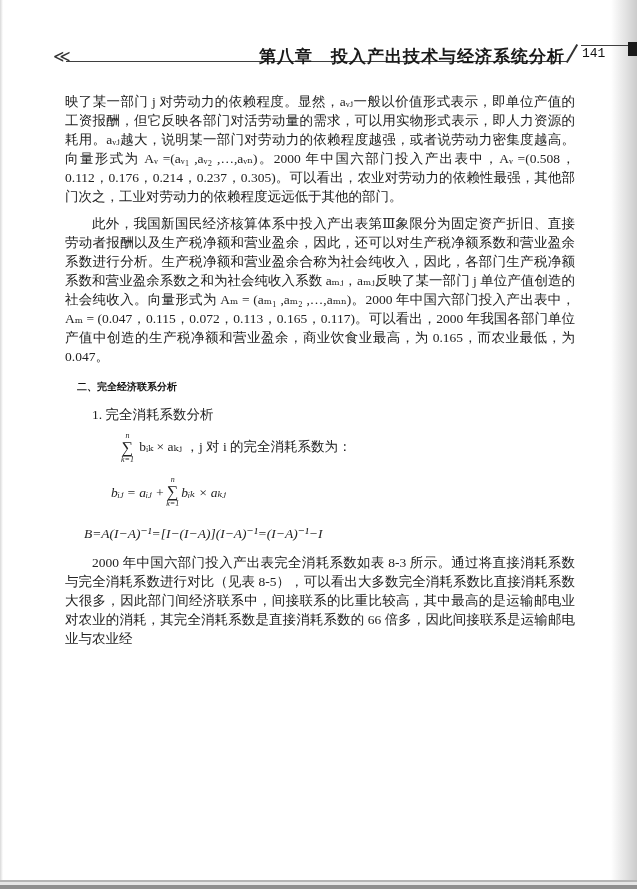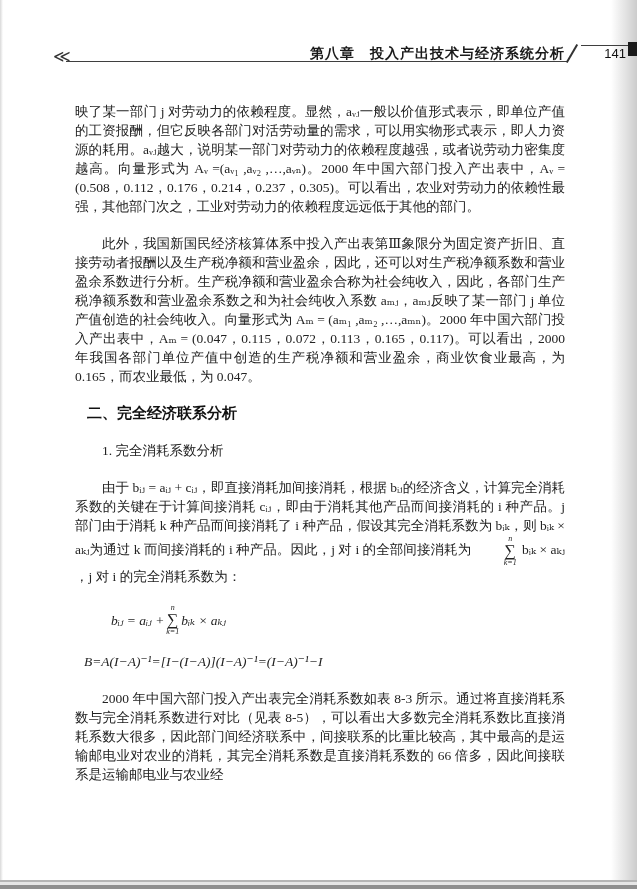--- a/index.html
+++ b/index.html
@@ -14,36 +14,36 @@
   
   .edge-left{position:absolute;top:0;left:0;width:3px;height:100%;
     background:linear-gradient(to right,#d9d9d9,rgba(255,255,255,0));}
   .edge-right{position:absolute;top:0;right:0;width:26px;height:100%;
     background:linear-gradient(to right,rgba(0,0,0,0),rgba(0,0,0,0.20));}
   .edge-bottom{position:absolute;bottom:0;left:0;width:100%;height:9px;
     background:linear-gradient(to bottom,#b5b5b5 0,#b5b5b5 2px,#e6e6e6 2px,#e6e6e6 5px,#8f8f8f 5px,#8f8f8f 9px);}
   
   .hdr-back{position:absolute;top:46px;left:53px;font-size:17px;color:#333;letter-spacing:-3px;}
   .hdr-rule{position:absolute;top:61px;left:66px;width:502px;height:1px;background:#3f3f3f;}
-  .hdr-title{position:absolute;top:45px;right:72px;font-size:14px;font-weight:bold;
+  .hdr-title{position:absolute;top:45px;right:72px;font-size:17px;font-weight:bold;
     white-space:nowrap;color:#1a1a1a;letter-spacing:1px;}
   .hdr-slash{position:absolute;top:43px;left:571px;width:2px;height:21px;background:#333;
     transform:rotate(30deg);}
   .hdr-rule-top{position:absolute;top:45px;left:581px;width:47px;height:1px;background:#3f3f3f;}
-  .hdr-pagenum{position:absolute;top:46px;left:582px;width:44px;text-align:right;
-    font-size:13px;color:#111;font-family:Liberation Sans, sans-serif;}
+  .hdr-pagenum{position:absolute;top:46px;left:582px;width:44px;text-align:left;
+    font-size:13px;color:#111;font-family:Liberation Mono, monospace;}
   .hdr-tab{position:absolute;top:42px;right:0;width:9px;height:14px;background:#1a1a1a;}
   
   .body-text{
     position:absolute;top:84px;left:57px;width:526px;
     font-size:13.5px;line-height:19px;text-align:justify;
   }
-  .body-text p{margin:18px;}
+  .body-text p{margin:8px;}
   .indent{text-indent:2em;}
-  .section-heading{font-size:15px;font-weight:bold;margin:11px 0 9px;text-indent:2em;color:#111;}
+  .section-heading{font-size:10px;font-weight:bold;margin:11px 0 9px;text-indent:2em;color:#111;}
   .sub-heading{text-indent:2em;}
   .sum{display:inline-flex;flex-direction:column;align-items:center;
     vertical-align:middle;line-height:1;margin:0 2px;}
   .sum .lim{font-size:8px;font-style:italic;line-height:1;}
   .sum .sigma{font-size:16px;line-height:1;font-style:normal;}
   .formula{margin:12px 0 9px;padding-left:4em;display:flex;align-items:center;
     font-style:italic;}
   .formula .part{white-space:nowrap;}
   .matrix-line{text-indent:1.5em;}
   .formula2{margin:16px 0 10px;padding-left:2em;font-style:italic;}
@@ -73,21 +73,21 @@
 
     <p class="indent">此外，我国新国民经济核算体系中投入产出表第Ⅲ象限分为固定资产折旧、直接劳动者报酬以及生产税净额和营业盈余，因此，还可以对生产税净额系数和营业盈余系数进行分析。生产税净额和营业盈余合称为社会纯收入，因此，各部门生产税净额系数和营业盈余系数之和为社会纯收入系数 aₘⱼ，aₘⱼ反映了某一部门 j 单位产值创造的社会纯收入。向量形式为 Aₘ = (aₘ₁ ,aₘ₂ ,…,aₘₙ)。2000 年中国六部门投入产出表中，Aₘ = (0.047，0.115，0.072，0.113，0.165，0.117)。可以看出，2000 年我国各部门单位产值中创造的生产税净额和营业盈余，商业饮食业最高，为 0.165，而农业最低，为 0.047。</p>
 
     <div class="section-heading">二、完全经济联系分析</div>
 
 
     <p class="sub-heading">1. 完全消耗系数分析</p>
 
 
     <p class="indent">
-      <span>由于 bᵢⱼ = aᵢⱼ + cᵢⱼ，即直接消耗加间接消耗，根据 bᵢⱼ的经济含义，计算完全消耗系数的关键在于计算间接消耗 cᵢⱼ，即由于消耗其他产品而间接消耗的 i 种产品。j 部门由于消耗 k 种产品而间接消耗了 i 种产品，假设其完全消耗系数为 bᵢₖ，则 bᵢₖ × aₖⱼ为通过 k 而间接消耗的 i 种产品。因此，j 对 i 的全部间接消耗为 </span><span class="sum">
+      <span class="sum">
           <span class="lim">n</span>
           <span class="sigma">∑</span>
           <span class="lim">k=1</span>
         </span><span> bᵢₖ × aₖⱼ ，j 对 i 的完全消耗系数为：</span>
     </p>
 
     <div class="formula">
       <span class="part">bᵢⱼ = aᵢⱼ +</span>
       <span class="sum">
           <span class="lim">n</span>

